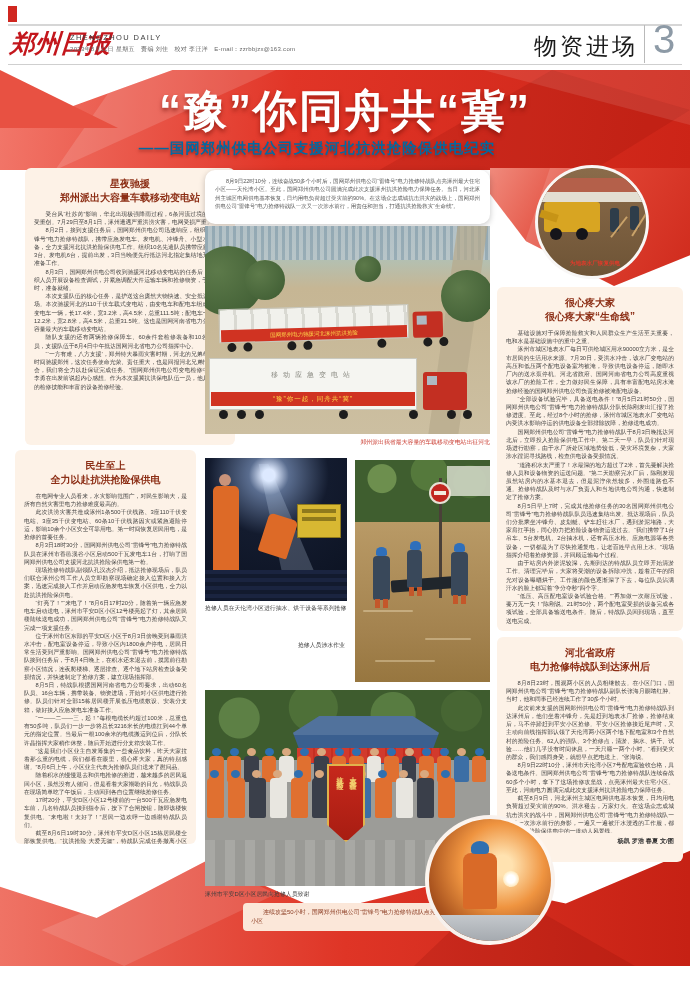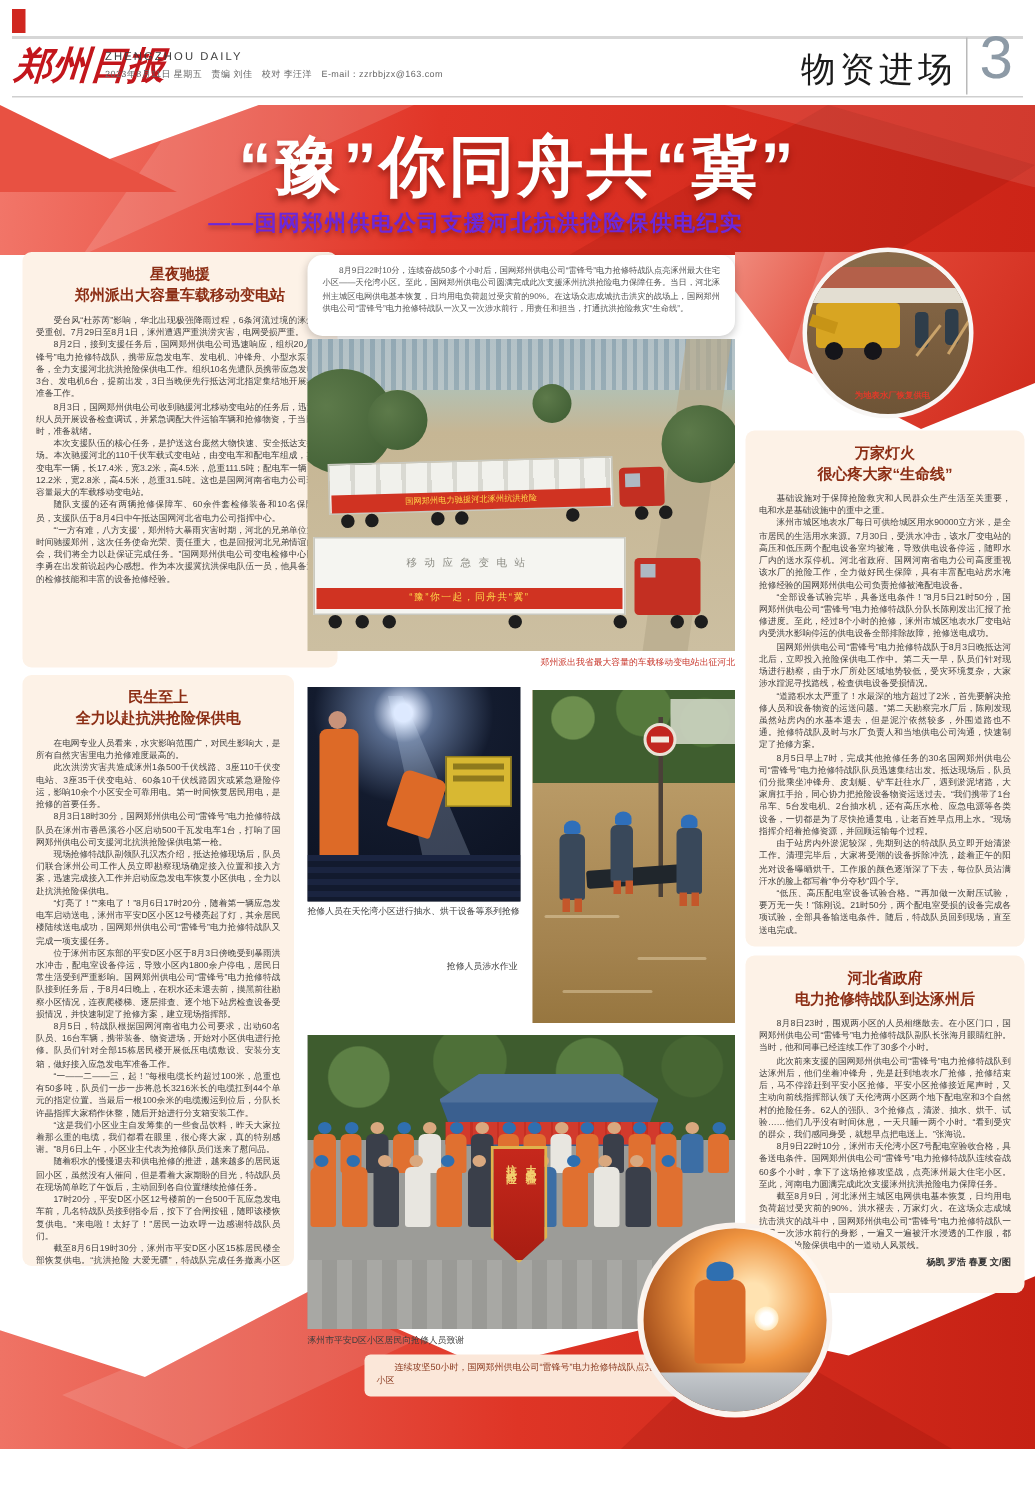--- a/index.html
+++ b/index.html
@@ -34,27 +34,27 @@
       clip-path:polygon(0 0,100% 100%,0 100%);}
   .banner-right{left:490px;top:168px;width:200px;height:118px;z-index:1;
       background:linear-gradient(120deg,#f08a7c,#e04333 45%,#cf2a1c);
       clip-path:polygon(0 0,100% 0,100% 74%,62% 100%,18% 62%,0 22%);}
   .banner-right .f4{position:absolute;inset:0;background:rgba(255,255,255,.13);
       clip-path:polygon(30% 0,58% 0,10% 100%);}
   .headline{left:0;top:82px;width:690px;margin:0;text-align:center;z-index:2;
       font-size:44px;font-weight:bold;color:#fff;letter-spacing:2px;
       text-shadow:0 3px 4px rgba(110,15,8,.55);}
   .subhead{left:0;top:139px;width:634px;text-align:center;z-index:2;
-      font-size:14.5px;font-weight:bold;color:#6d28d9;letter-spacing:1px;
+      font-size:14.5px;font-weight:bold;color:#0369a1;letter-spacing:1px;
       text-shadow:0 2px 3px rgba(110,15,8,.5);}
 
   
   .article-box{background:#fdf2e7;border-radius:6px;z-index:2;box-sizing:border-box;
       padding:9px 9px 6px;overflow:hidden;}
-  .box1{left:15px;top:168px;width:210px;height:277px;}
+  .box1{left:25px;top:168px;width:210px;height:277px;}
   .box2{left:15px;top:450px;width:181px;height:394px;}
   .boxA{left:497px;top:287px;width:186px;height:344px;}
   .boxB{left:497px;top:637px;width:186px;height:225px;}
   .a-title{text-align:center;color:#8c2e15;font-weight:bold;font-size:10px;
       line-height:1.4;margin-bottom:5px;}
   .a-body{font-size:5.8px;line-height:1.42;color:#3f3f3f;text-align:justify;overflow:hidden;}
   .a-body p{margin:0;text-indent:2em;}
   .byline{text-align:right;font-size:6.2px;font-weight:bold;color:#333;margin-top:4px;}
 
   
@@ -374,21 +374,21 @@
     <div class="abs loader"></div>
     <div class="shoveler sv1"></div>
     <div class="shoveler sv2"></div>
     <div class="abs shovel sh1"></div>
     <div class="abs shovel sh2"></div>
     <div class="abs ct-cap">为地表水厂恢复供电</div>
   </figure>
 
   <section class="abs article-box boxA">
     <div class="a-title">
-      <div>万家灯火</div>
+      <div>很心疼大家</div>
       <div>很心疼大家“生命线”</div>
     </div>
     <div class="a-body">
         <p>基础设施对于保障抢险救灾和人民群众生产生活至关重要，电和水是基础设施中的重中之重。</p>
         <p>涿州市城区地表水厂每日可供给城区用水90000立方米，是全市居民的生活用水来源。7月30日，受洪水冲击，该水厂变电站的高压和低压两个配电设备室均被淹，导致供电设备停运，随即水厂内的送水泵停机。河北省政府、国网河南省电力公司高度重视该水厂的抢险工作，全力做好民生保障，具有丰富配电站房水淹抢修经验的国网郑州供电公司负责抢修被淹配电设备。</p>
         <p>“全部设备试验完毕，具备送电条件！”8月5日21时50分，国网郑州供电公司“雷锋号”电力抢修特战队分队长陈刚发出汇报了抢修进度。至此，经过8个小时的抢修，涿州市城区地表水厂变电站内受洪水影响停运的供电设备全部排除故障，抢修送电成功。</p>
         <p>国网郑州供电公司“雷锋号”电力抢修特战队于8月3日晚抵达河北后，立即投入抢险保供电工作中。第二天一早，队员们针对现场进行勘察，由于水厂所处区域地势较低，受灾环境复杂，大家涉水蹚泥寻找路线，检查供电设备受损情况。</p>
         <p>“道路积水太严重了！水最深的地方超过了2米，首先要解决抢修人员和设备物资的运送问题。”第二天勘察完水厂后，陈刚发现虽然站房内的水基本退去，但是泥泞依然较多，外围道路也不通。抢修特战队及时与水厂负责人和当地供电公司沟通，快速制定了抢修方案。</p>
         <p>8月5日早上7时，完成其他抢修任务的30名国网郑州供电公司“雷锋号”电力抢修特战队队员迅速集结出发。抵达现场后，队员们分批乘坐冲锋舟、皮划艇、铲车赶往水厂，遇到淤泥堵路，大家肩扛手抬，同心协力把抢险设备物资运送过去。“我们携带了1台吊车、5台发电机、2台抽水机，还有高压水枪、应急电源等各类设备，一切都是为了尽快抢通复电，让老百姓早点用上水。”现场指挥介绍着抢修资源，并回顾运输每个过程。</p>
         <p>由于站房内外淤泥较深，先期到达的特战队员立即开始清淤工作。清理完毕后，大家将受潮的设备拆除冲洗，趁着正午的阳光对设备曝晒烘干。工作服的颜色逐渐深了下去，每位队员沾满汗水的脸上都写着“争分夺秒”四个字。</p>

